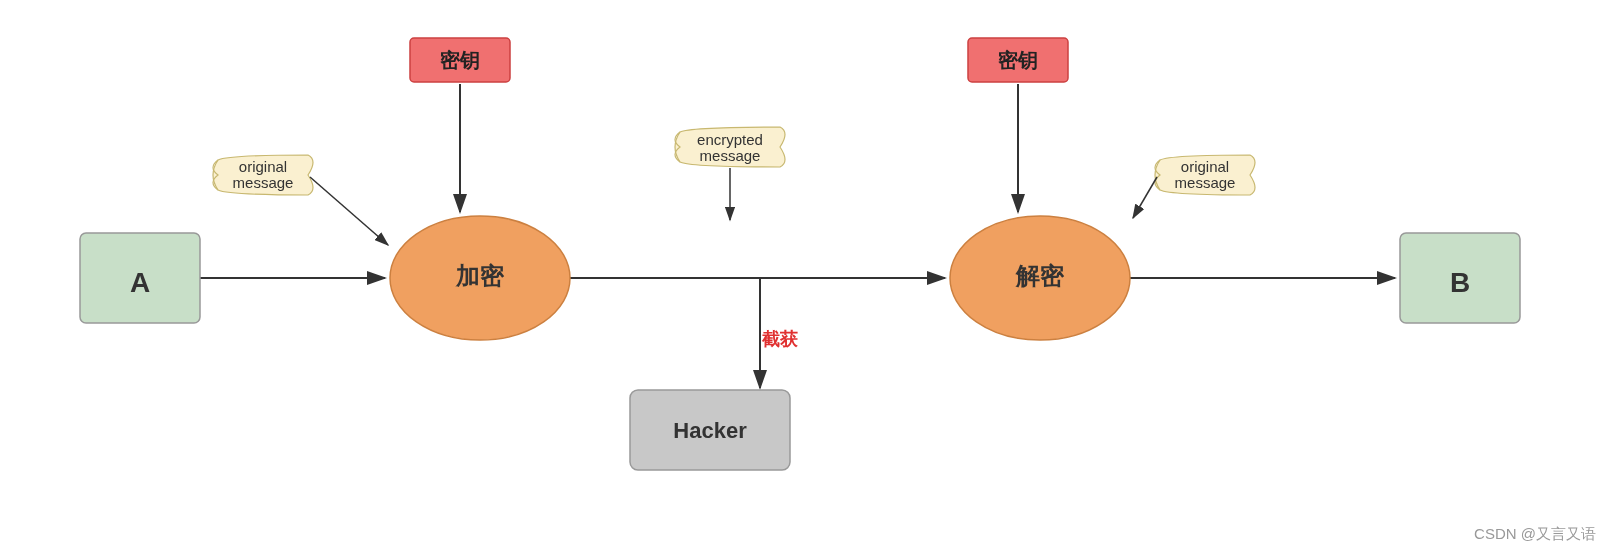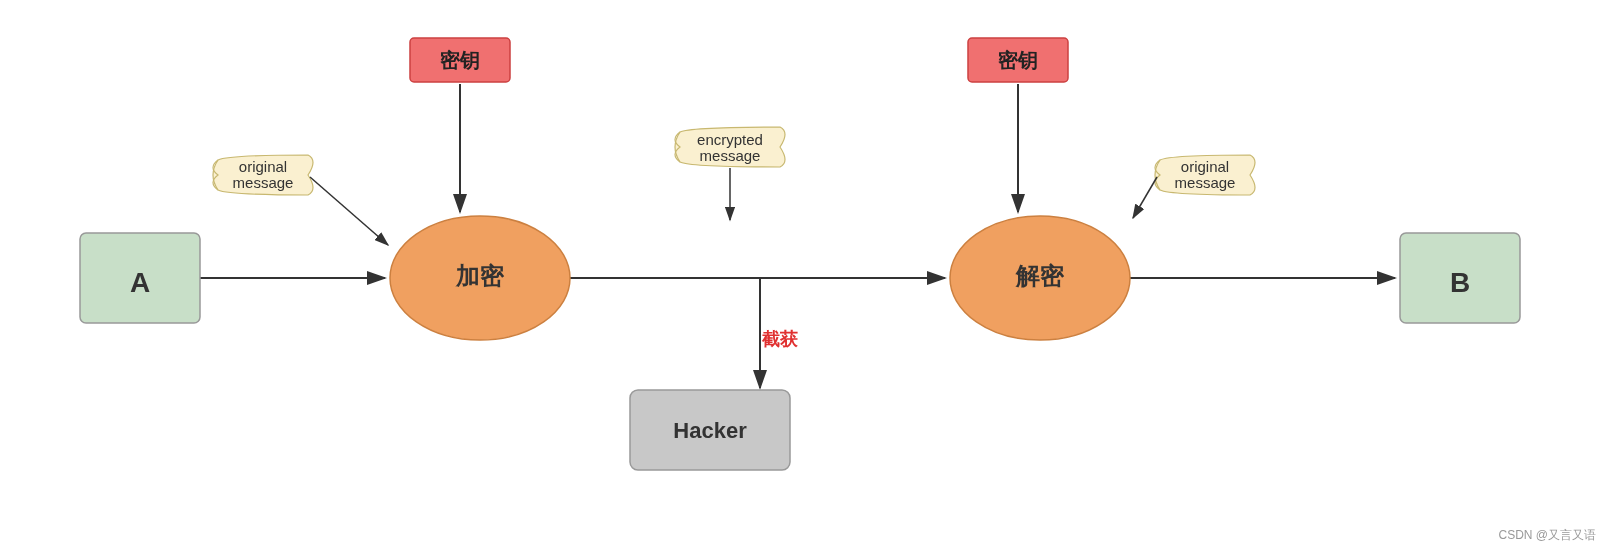--- a/index.html
+++ b/index.html
@@ -19,21 +19,21 @@
     svg#main-svg {
       position: absolute;
       top: 0; left: 0;
       width: 1616px;
       height: 556px;
     }
     .watermark {
       position: absolute;
       bottom: 12px;
       right: 20px;
-      font-size: 12px;
+      font-size: 15px;
       color: #999;
     }
   </style>
 </head>
 <body>
 
 <div id="diagram">
   <svg id="main-svg" xmlns="http://www.w3.org/2000/svg">
 
     <defs>

